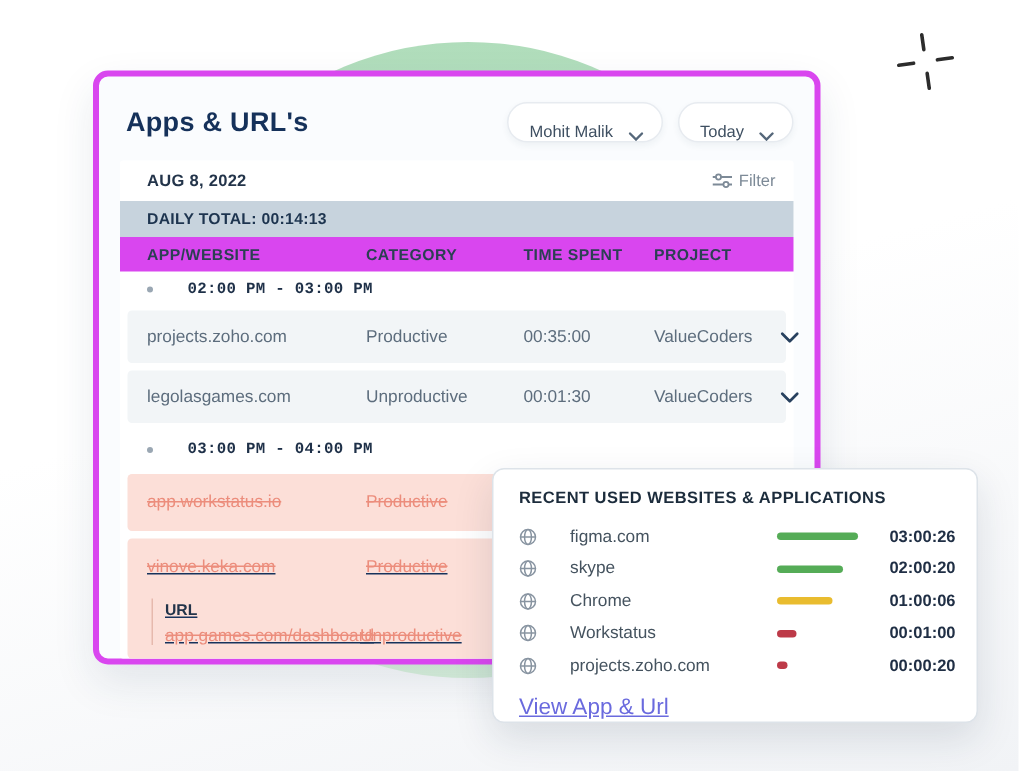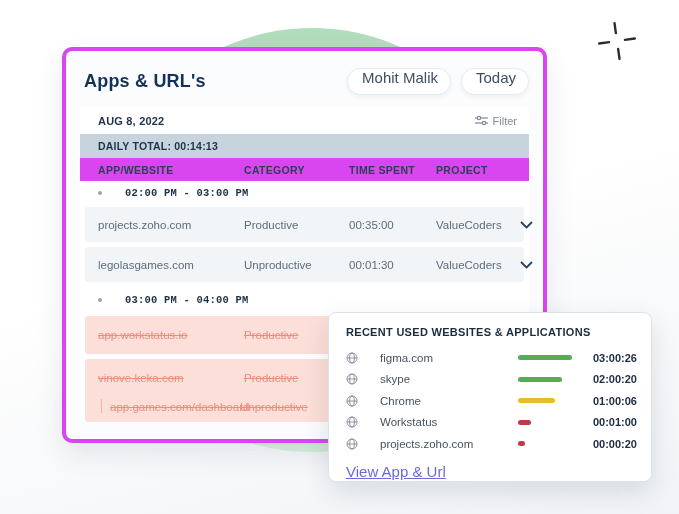--- a/index.html
+++ b/index.html
@@ -23,23 +23,23 @@
   .card {
     position:absolute; left:62px; top:47px; width:485px; height:396px;
     background:#fafcfe; border:4px solid #d946ef; border-radius:10px;
     box-shadow:0 12px 28px rgba(30,60,90,.10);
     z-index:2;
   }
   .card-header { display:flex; align-items:center; justify-content:space-between; padding:17px 14px 12px 18px; }
   .card-title { font-size:18px; font-weight:bold; color:#15315a; letter-spacing:.2px; }
   .pills { display:flex; gap:10px; }
   .pill {
-    display:flex; align-items:flex-start; gap:10px; background:#ffffff;
+    display:flex; align-items:flex-end; gap:10px; background:#ffffff;
     border:1px solid #e7ebf0; border-radius:14px; height:27px; padding:0 12px 0 14px;
-    font-size:15px; color:#3e4f61; box-shadow:0 2px 5px rgba(40,60,90,.06); cursor:pointer;flex-direction:column;
+    font-size:11px; color:#3e4f61; box-shadow:0 2px 5px rgba(40,60,90,.06); cursor:pointer;
   }
   .pill svg { display:block; }
   .list { margin:0 14px; background:#ffffff; border-radius:2px; }
   .date-row { display:flex; align-items:center; justify-content:space-between; height:27px; padding:0 12px 0 18px; }
   .date-label { font-size:11px; font-weight:bold; color:#23344a; letter-spacing:.2px;text-align:right; }
   .filter-btn { display:flex; align-items:center; gap:5px; font-size:11px; color:#7d8ب94; color:#7d8a97; cursor:pointer; }
   .total-row { height:24px; display:flex; align-items:center; background:#c7d3dd; padding:0 18px; }
   .total-label { font-size:10.5px; font-weight:bold; color:#1d344f; letter-spacing:.2px; }
   .cols-row, .grid {
     display:grid; grid-template-columns:146px 105px 87px 84px 1fr; align-items:center;
@@ -51,21 +51,21 @@
   .group-label { font-size:10.5px; font-weight:bold; color:#1e3048; letter-spacing:.2px; }
   .data-row {
     margin:3px 5px 5px 5px; border-radius:3px; background:#f2f5f7;
     min-height:35px; padding-left:13px;
   }
   .data-row .grid { min-height:35px; }
   .cell { font-size:11.5px; color:#5d6d7d; }
   .chev { justify-self:start; cursor:pointer; display:flex; align-items:center; }
   .row-deleted { background:#fcdfd8; }
   .row-deleted .cell { color:#ec8d7c; text-decoration:line-through; }
-  .row-tall { padding-bottom:9px; }
+  .row-tall { padding-bottom:9px;text-decoration:underline; }
   .row-tall .grid.first { min-height:38px; }
   .subblock { border-left:1px solid #e6b9ad; margin:2px 0 0 3px; padding:2px 0 0 8px; }
   .sub-label { font-size:10.5px; font-weight:bold; color:#22344a; text-decoration:none; display:block; margin-bottom:5px; }
   .sub-grid { display:grid; grid-template-columns:130px 105px 1fr; align-items:center; }
   .sub-grid .cell { text-decoration:line-through; color:#ec8d7c; }
   
   .panel {
     position:absolute; left:328px; top:312px; width:324px; height:170px;
     background:#ffffff; border:1px solid #dde3e9; border-radius:8px;
     box-shadow:0 10px 26px rgba(25,45,70,.13); z-index:3; padding:13px 14px 10px 17px;
@@ -188,20 +188,21 @@
 
     <div class="data-row row-deleted row-tall">
       <div class="grid first">
         <span class="cell">vinove.keka.com</span>
         <span class="cell">Productive</span>
         <span class="cell"></span>
         <span class="cell"></span>
         <span></span>
       </div>
       <div class="subblock">
+        <span class="sub-label">URL</span>
         <div class="sub-grid">
           <span class="cell">app.games.com/dashboard</span>
           <span class="cell">Unproductive</span>
           <span></span>
         </div>
       </div>
     </div>
   </div>
 </div>
 

